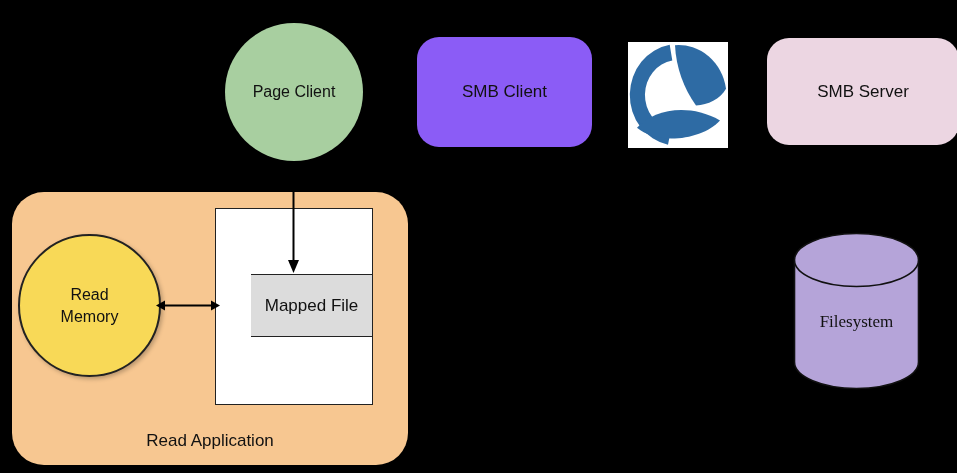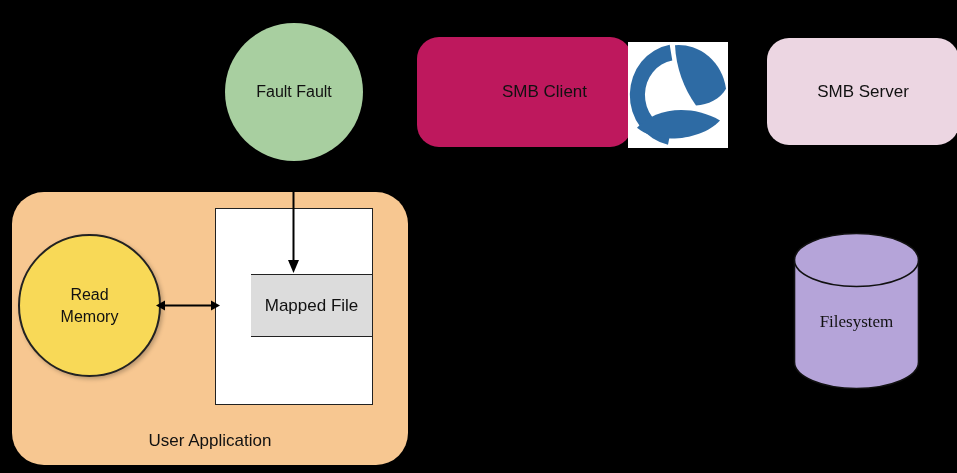--- a/index.html
+++ b/index.html
@@ -58,24 +58,24 @@
 
   .arrows { position: absolute; left: 0; top: 0; pointer-events: none; }
   .arrows line { stroke-width: 2; }
 </style>
 </head>
 <body>
 
 <div class="canvas" style="background-color: rgb(0, 0, 0);">
 
   <div class="node circle page-fault" style="background-color: rgb(168, 207, 160);">
-    <span>Fault Fault</span>
+    <span>Page Client</span>
   </div>
 
-  <div class="node rounded smb-client" style="background-color: #be185d; padding-left: 40px;">
+  <div class="node rounded smb-client" style="background-color: #8b5cf6;">
     <span>SMB Client</span>
   </div>
 
   <div class="node wireshark" style="background-color: rgb(255, 255, 255);">
     <svg viewBox="0 0 100 100" preserveAspectRatio="none">
       <g style="fill: rgb(46, 107, 164);">
 
         <path d="M 41.7 2.7 A 48 48 0 0 0 40 97 L 43.1 82.3 A 33 33 0 0 1 44.3 17.5 Z"></path>
 
         <path d="M 47 3 A 48 48 0 0 1 98 44 C 92 54 80 59 68 60 C 56 44 48 24 47 3 Z"></path>
@@ -83,21 +83,21 @@
         <path d="M 9 81 C 25 64 60 57 92 74 C 75 92 30 98 9 81 Z"></path>
       </g>
     </svg>
   </div>
 
   <div class="node rounded smb-server" style="background-color: rgb(236, 214, 226);">
     <span>SMB Server</span>
   </div>
 
   <div class="node user-app" style="background-color: rgb(247, 199, 145);">
-    <span class="user-app-label">User Application</span>
+    <span class="user-app-label">Read Application</span>
   </div>
 
   <div class="node circle read-memory" style="background-color: rgb(248, 217, 87);">
     <span>Read Memory</span>
   </div>
 
   <div class="stack" style="background-color: rgb(255, 255, 255);">
     <div class="seg seg-top"></div>
     <div class="seg seg-mid" style="background-color: rgb(220, 220, 220);">
       <span>Mapped File</span>

